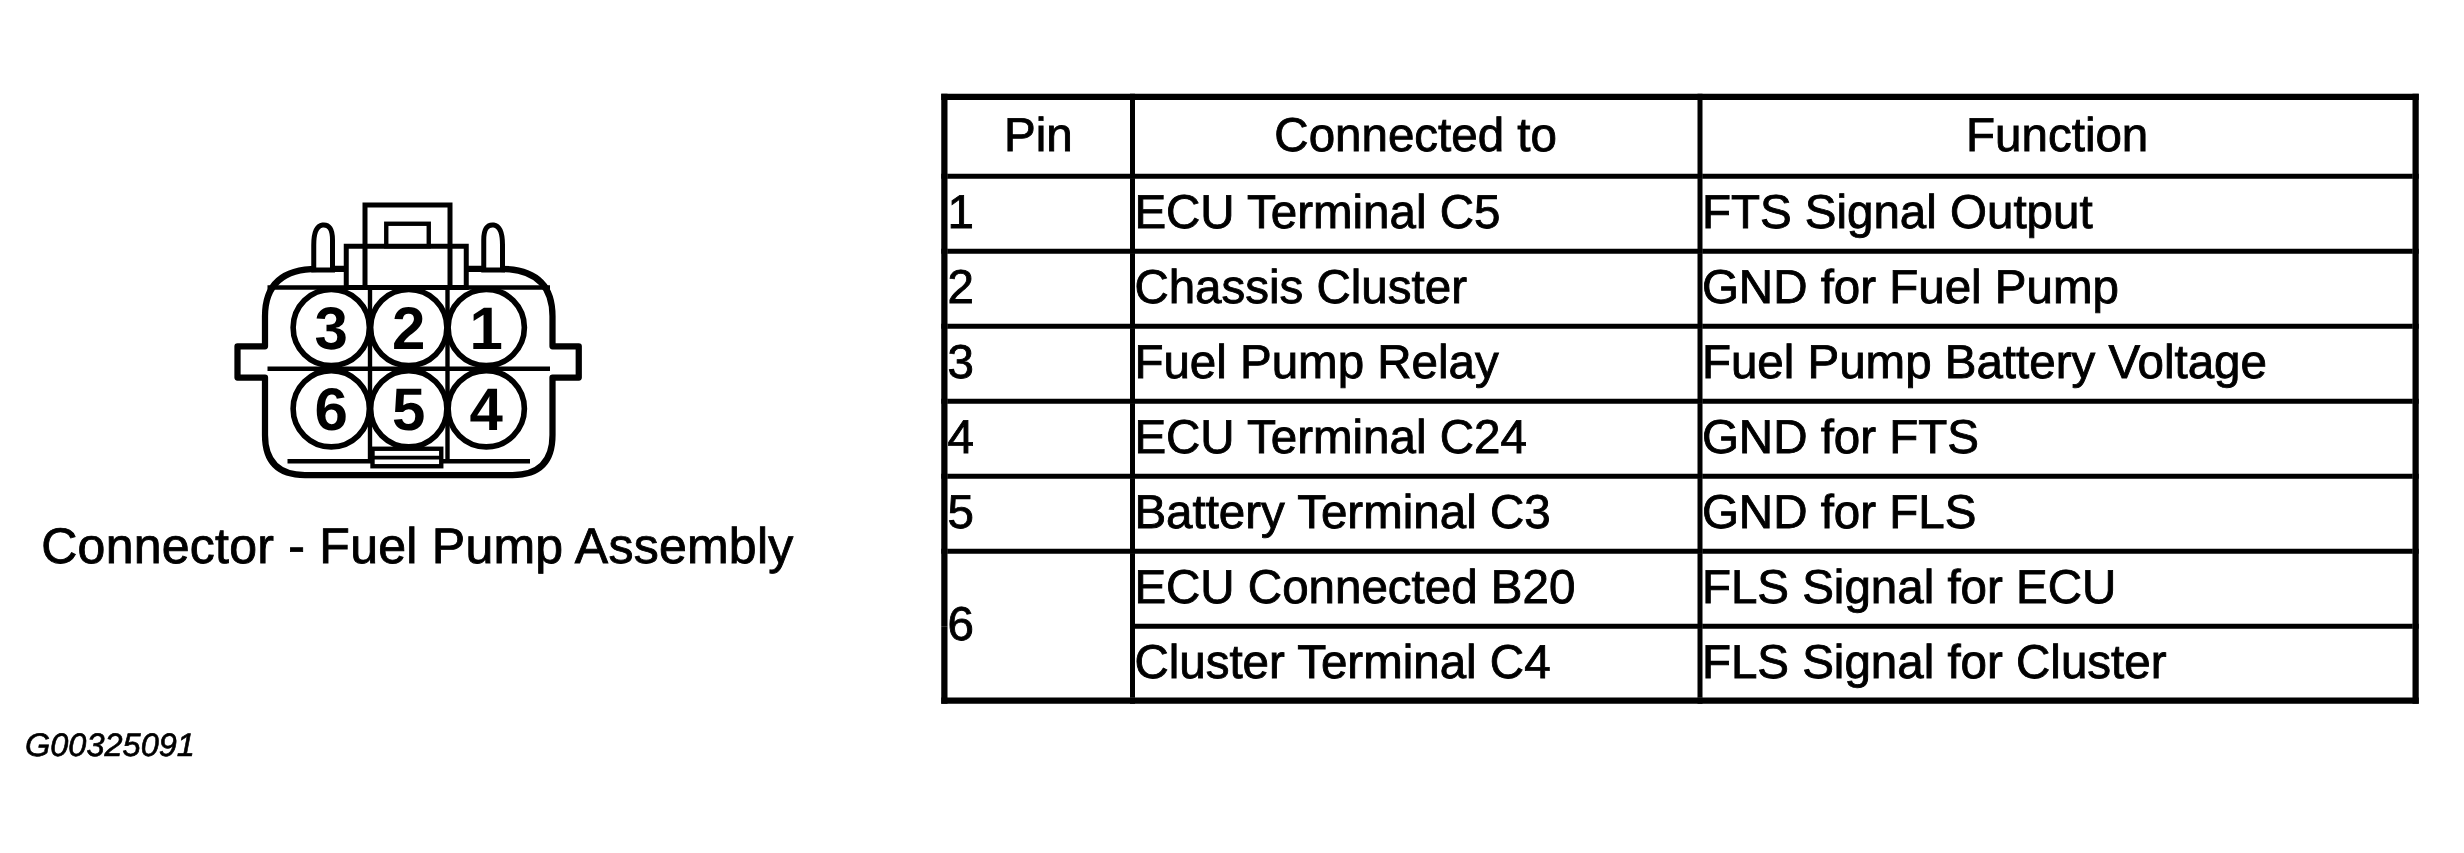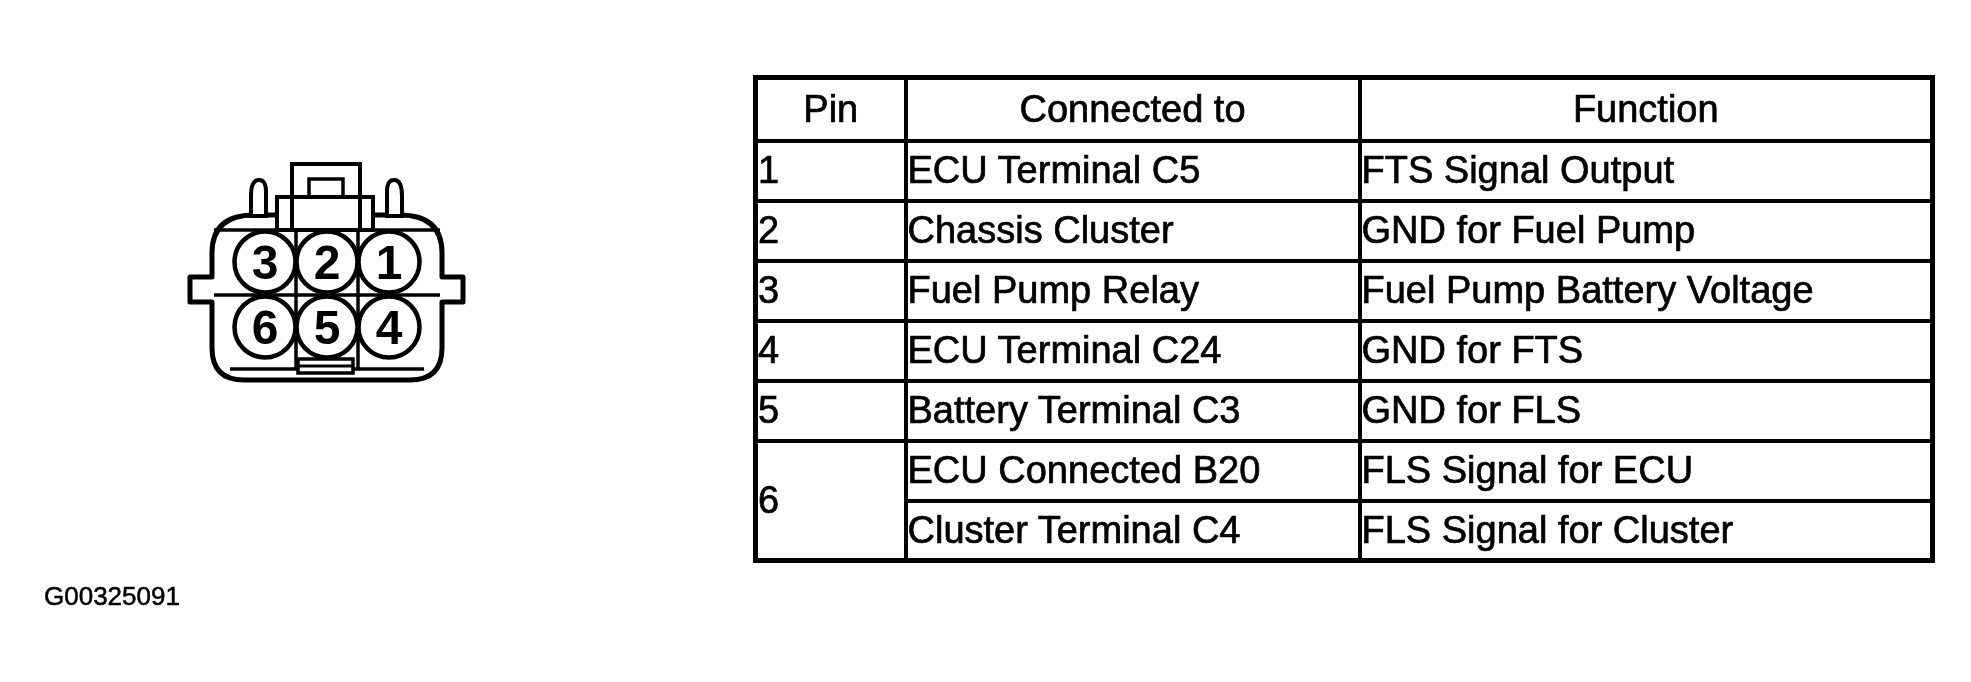--- a/index.html
+++ b/index.html
@@ -23,24 +23,25 @@
 
   
   .caption{
     position:absolute;left:33px;top:413px;
     font-size:40px;line-height:48px;
     letter-spacing:0.2px;
     -webkit-text-stroke:0.7px #000;
     white-space:nowrap;
   }
   .figcode{
-    position:absolute;left:44px;top:581px;
+    position:absolute;left:20px;top:581px;
     font-size:26px;line-height:30px;
     -webkit-text-stroke:0.5px #000;
     white-space:nowrap;
+    font-style:italic;
   }
 
   
   table.pins{
     position:absolute;left:753px;top:75px;
     width:1177px;
     border-collapse:collapse;
     table-layout:fixed;
     border:5px solid #000;
   }
@@ -99,20 +100,21 @@
       <circle cx="389" cy="327" r="30.5" fill="#ffffff" stroke="#000" stroke-width="4.5"></circle>
       <text class="pin-num" x="265" y="279" text-anchor="middle">3</text>
       <text class="pin-num" x="327" y="279" text-anchor="middle">2</text>
       <text class="pin-num" x="389" y="279" text-anchor="middle">1</text>
       <text class="pin-num" x="265" y="344" text-anchor="middle">6</text>
       <text class="pin-num" x="327" y="344" text-anchor="middle">5</text>
       <text class="pin-num" x="389" y="344" text-anchor="middle">4</text>
     </g>
   </svg>
 
+  <div class="caption">Connector - Fuel Pump Assembly</div>
   <div class="figcode">G00325091</div>
 
   <table class="pins">
     <colgroup>
         <col class="c-pin">
         <col class="c-conn">
         <col class="c-func">
       </colgroup>
     <thead>
       <tr>

